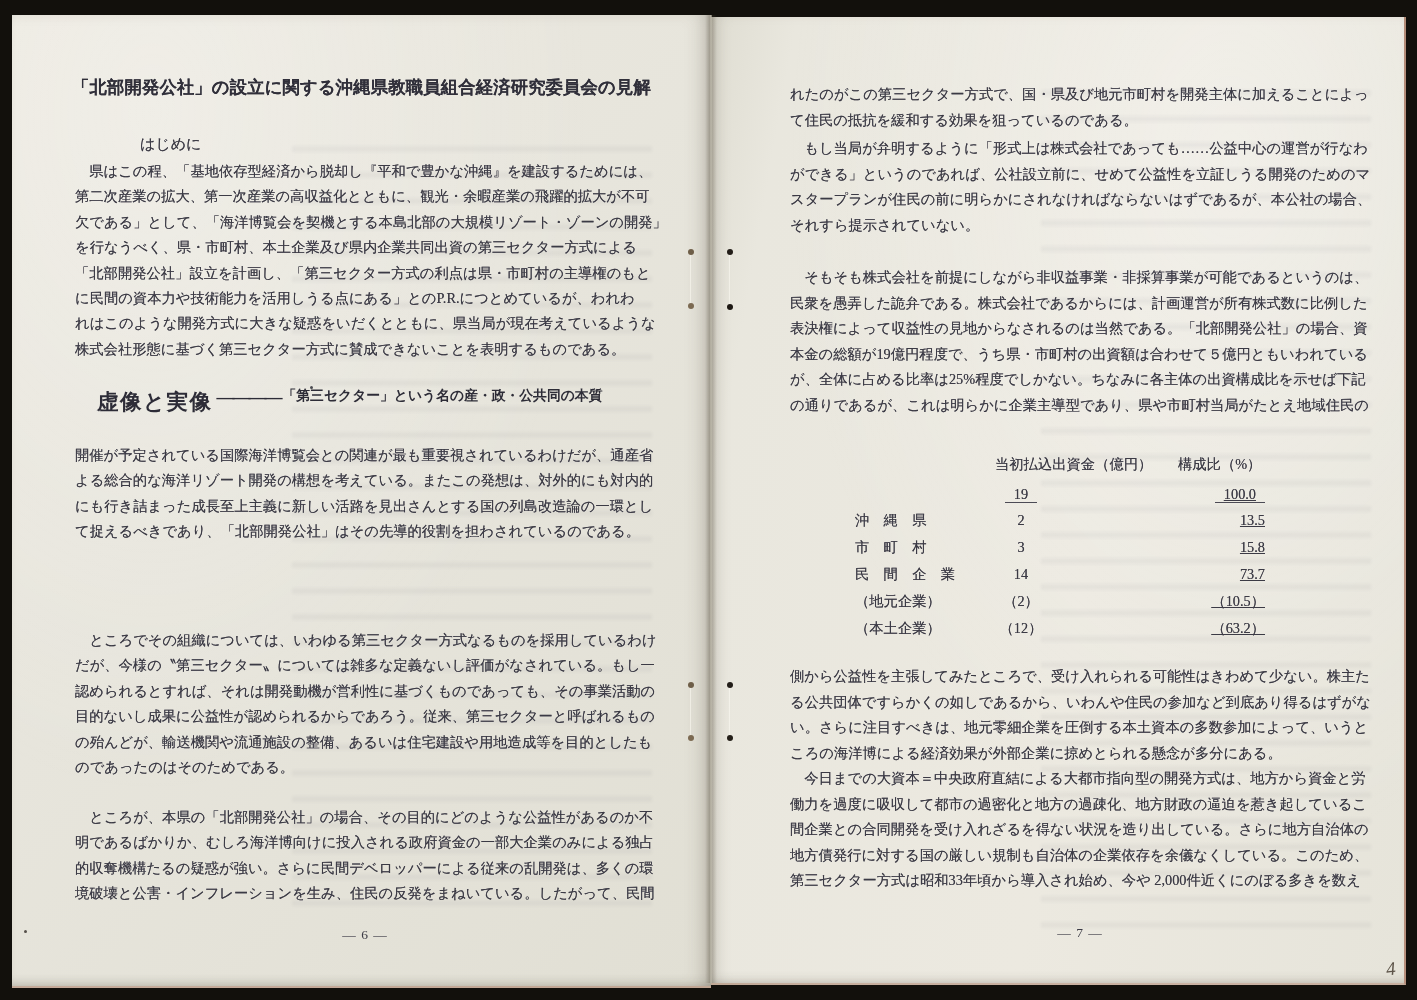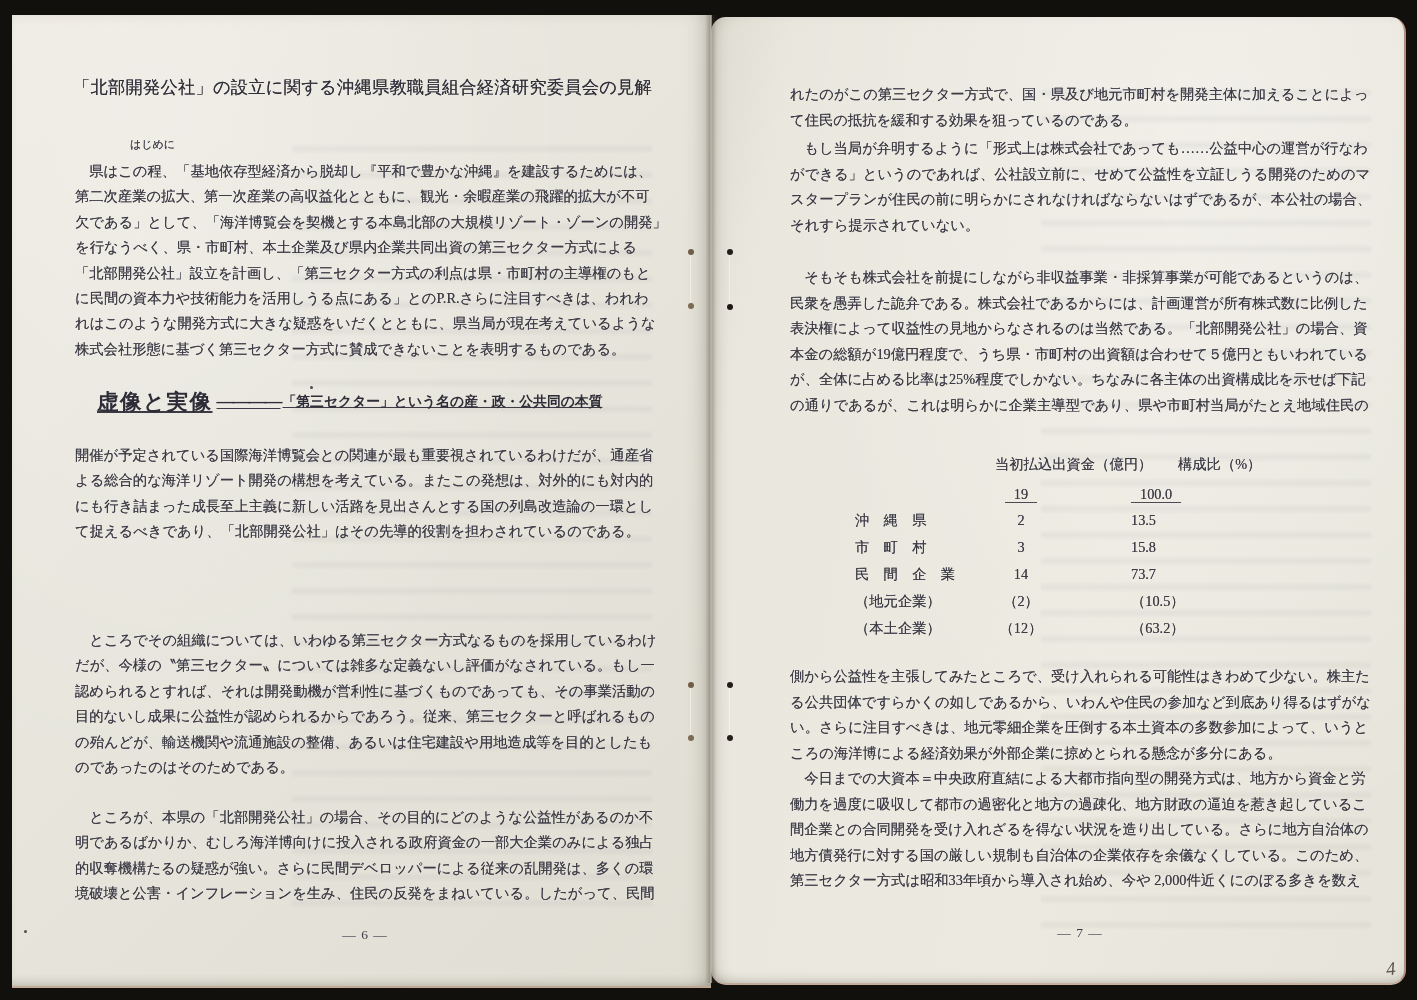--- a/index.html
+++ b/index.html
@@ -19,50 +19,49 @@
     border-bottom:2px solid rgba(146,88,60,.45);
   }
   .page-right{
     left:711px;top:17px;width:693px;height:966px;
     background:
       radial-gradient(ellipse at 75% 15%, rgba(255,255,255,.3), rgba(255,255,255,0) 60%),
       linear-gradient(100deg,#dfddd2 0%,#e9e7de 10%,#ece9e0 55%,#e6e4da 100%);
     box-shadow:inset 12px 0 18px -12px rgba(70,62,48,.4), inset 0 -8px 12px -8px rgba(70,62,48,.28);
     border-right:2px solid rgba(150,85,60,.6);
     border-bottom:2px solid rgba(146,88,60,.4);
-    border-radius:15px;
   }
   .gutter{
     position:absolute;left:705px;top:15px;width:12px;height:968px;
     background:linear-gradient(90deg,rgba(90,82,64,0) 0%,rgba(90,82,64,.28) 38%,#bcb8aa 50%,rgba(90,82,64,.22) 62%,rgba(90,82,64,0) 100%);
   }
   .tl{white-space:pre;font-size:14.3px;line-height:25.4px;letter-spacing:0px;
       text-shadow:0 0 .5px rgba(59,58,69,.75);}
   .page-right .tl{line-height:25.6px;}
   .para{position:absolute;}
   .page-left .para{left:63px;width:580px;}
   .page-right .para{left:79px;width:580px;}
   .doc-title{
-    position:absolute;left:60px;top:60px;width:580px;text-align:right;
-    font-size:17.3px;font-weight:400;color:#302f3a;letter-spacing:.2px;white-space:pre;
+    position:absolute;left:60px;top:60px;width:580px;text-align:left;
+    font-size:17.3px;font-weight:700;color:#302f3a;letter-spacing:.2px;white-space:pre;
     text-shadow:0 0 .6px rgba(48,47,58,.8);
   }
-  .section-label{position:absolute;left:118px;top:117px;font-size:11px;}
-  .heading{position:absolute;left:85px;top:372px;display:flex;align-items:center;white-space:pre;text-decoration:underline;}
+  .section-label{position:absolute;left:128px;top:117px;font-size:15px;}
+  .heading{position:absolute;left:85px;top:372px;display:flex;align-items:flex-start;white-space:pre;}
   .heading .h-main{font-size:21.5px;font-weight:700;color:#2d2c37;letter-spacing:1.5px;}
   .heading .h-dash{font-size:18px;font-weight:700;letter-spacing:-2px;margin:0 2px 0 4px;color:#2d2c37;}
   .heading .h-sub{font-size:13.8px;font-weight:700;color:#2d2c37;}
   .page-num{position:absolute;width:580px;text-align:center;font-size:13.5px;letter-spacing:1px;}
   .page-left .page-num{left:63px;top:912px;}
   .page-right .page-num{left:79px;top:908px;}
   
   .t-cell{position:absolute;white-space:pre;font-size:14.3px;line-height:22px;
           text-shadow:0 0 .5px rgba(59,58,69,.75);}
   .t-amount{left:230px;width:160px;text-align:center;}
-  .t-pct{left:420px;width:150px;text-align:left;}
+  .t-pct{left:404px;width:150px;text-align:right;text-decoration:underline;}
   .t-label{left:144px;}
   .t-underline{border-bottom:1.3px solid #4c4b55;padding:0 9px 0 9px;}
   
   .hole{position:absolute;border-radius:50%;width:6px;height:6px;}
   .scratch{position:absolute;width:1px;background:rgba(252,250,242,.55);}
   .speck{position:absolute;border-radius:50%;}
   .corner-mark{
     position:absolute;left:1386px;top:958px;font-size:19px;color:#5d5449;
     font-style:italic;transform:rotate(-6deg);
   }
@@ -77,21 +76,21 @@
   <div class="page page-left">
     <div class="doc-title">「北部開発公社」の設立に関する沖縄県教職員組合経済研究委員会の見解</div>
     <div class="section-label tl">はじめに</div>
 
     <div class="para" style="top:144px">
       <div class="tl">　県はこの程、「基地依存型経済から脱却し『平和で豊かな沖縄』を建設するためには、</div>
       <div class="tl">第二次産業の拡大、第一次産業の高収益化とともに、観光・余暇産業の飛躍的拡大が不可</div>
       <div class="tl">欠である」として、「海洋博覧会を契機とする本島北部の大規模リゾート・ゾーンの開発」</div>
       <div class="tl">を行なうべく、県・市町村、本土企業及び県内企業共同出資の第三セクター方式による</div>
       <div class="tl">「北部開発公社」設立を計画し、「第三セクター方式の利点は県・市町村の主導権のもと</div>
-      <div class="tl">に民間の資本力や技術能力を活用しうる点にある」とのP.R.さらに注目すべきは、われわ</div>
+      <div class="tl">に民間の資本力や技術能力を活用しうる点にある」とのP.R.につとめているが、われわ</div>
       <div class="tl">れはこのような開発方式に大きな疑惑をいだくとともに、県当局が現在考えているような</div>
       <div class="tl">株式会社形態に基づく第三セクター方式に賛成できないことを表明するものである。</div>
     </div>
 
     <div class="heading">
       <span class="h-main">虚像と実像</span>
       <span class="h-dash">――――</span>
       <span class="h-sub">「第三セクター」という名の産・政・公共同の本質</span>
     </div>
 

